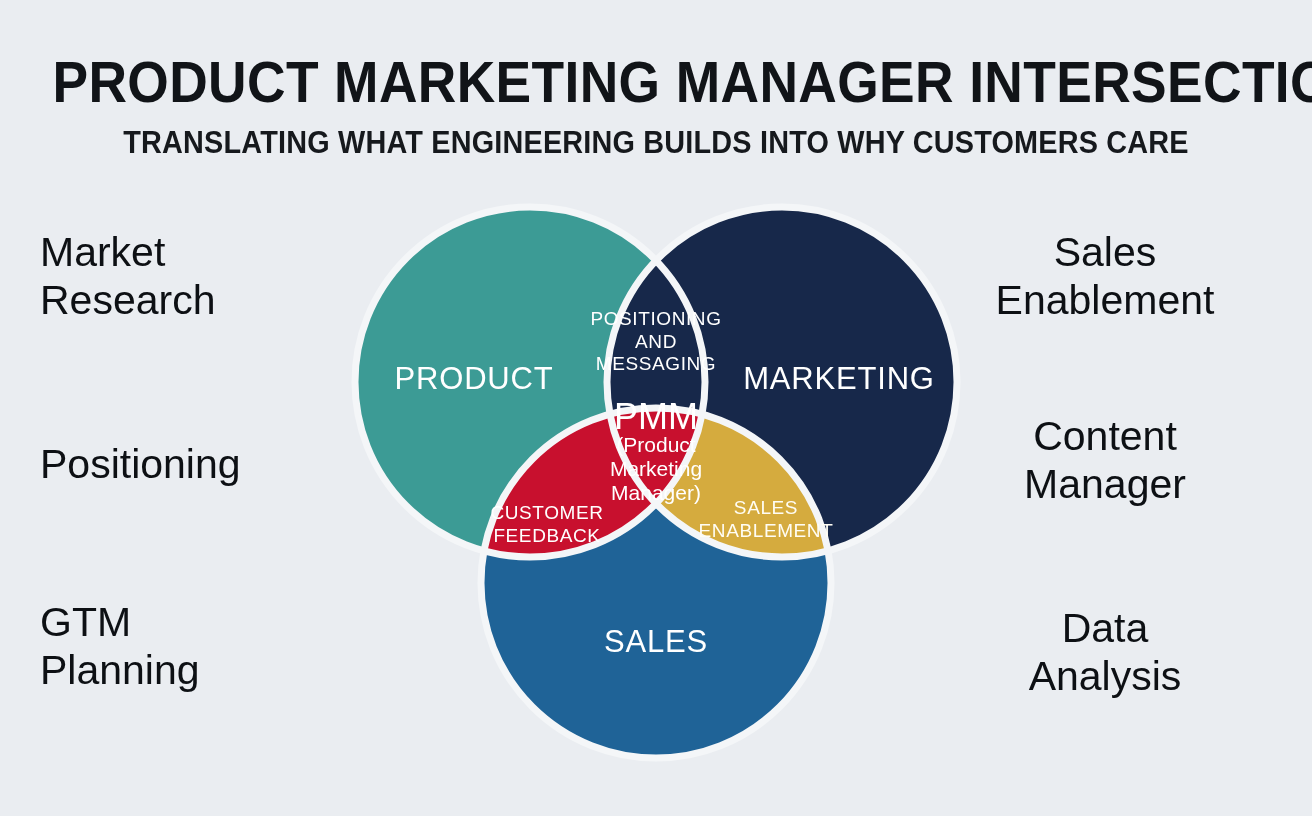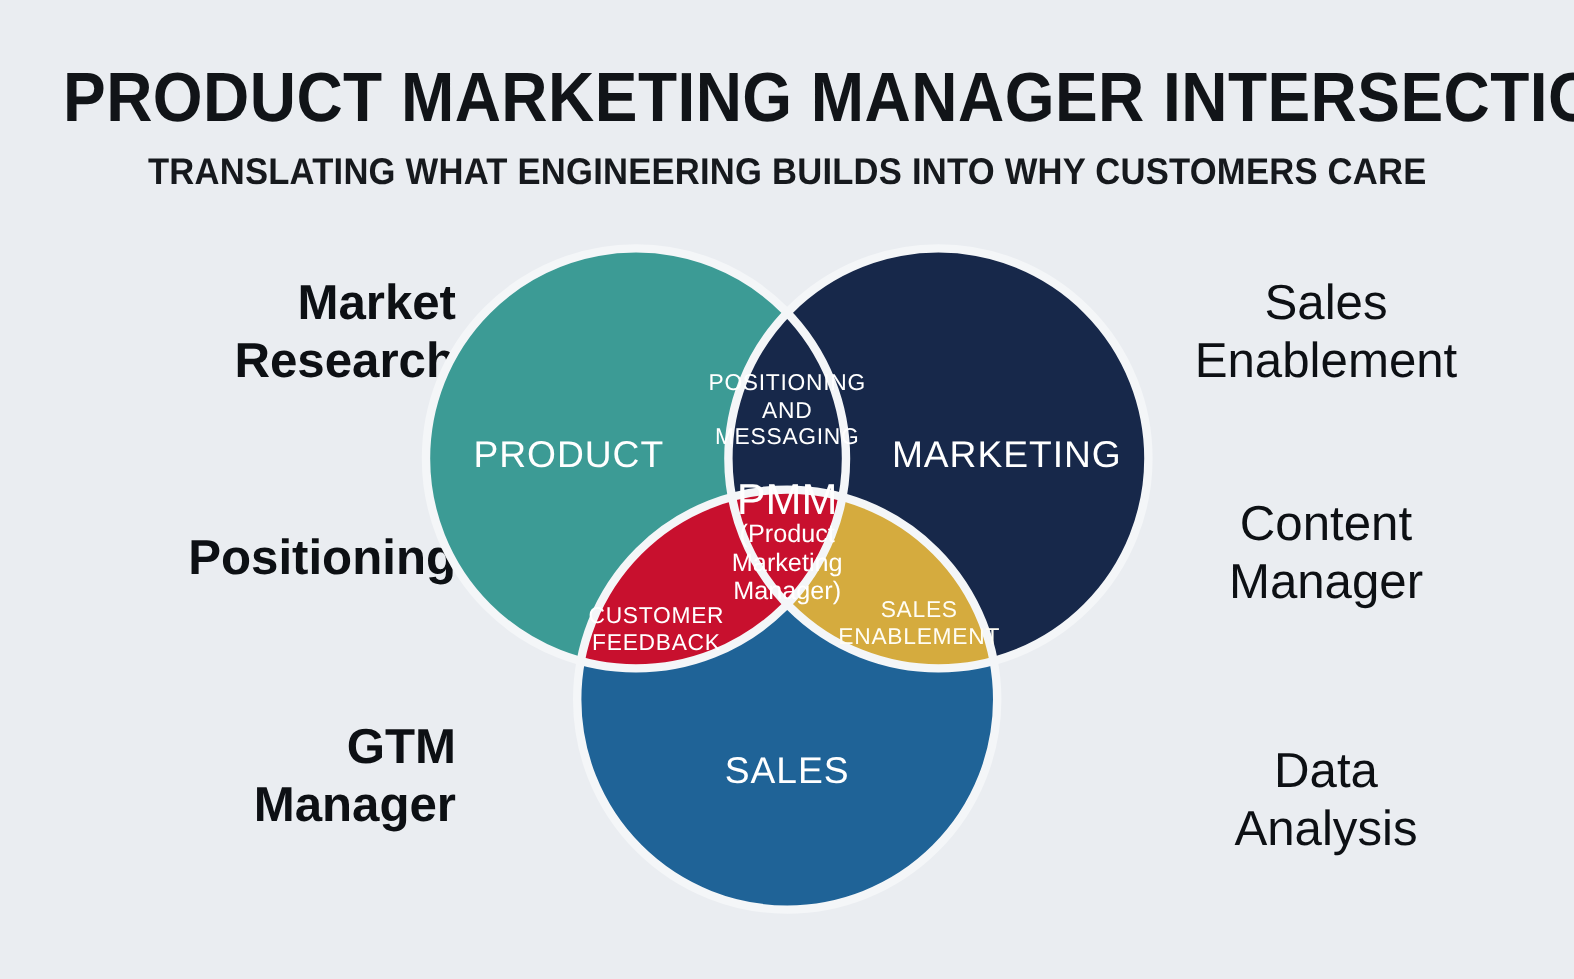--- a/index.html
+++ b/index.html
@@ -58,29 +58,29 @@
   
   .side-label {
     position: absolute;
     color: #0d1014;
     font-size: 41px;
     font-weight: 400;
     line-height: 1.18;
     text-align: center;
     white-space: pre-line;
   }
-  .side-label.left  { text-align: right; font-weight: bold; }
+  .side-label.left  { text-align: left; }
   .side-label.right { text-align: center; }
 
   #label-market-research   { left: 40px;   top: 228px; width: 340px; }
   #label-positioning       { left: 40px;   top: 440px; width: 340px; }
   #label-gtm-planning      { left: 40px;   top: 598px; width: 340px; }
   #label-sales-enablement  { left: 935px;  top: 228px; width: 340px; }
   #label-content-strategy  { left: 935px;  top: 412px; width: 340px; }
-  #label-data-analysis     { left: 935px;  top: 618px; width: 340px; text-align: center; }
+  #label-data-analysis     { left: 935px;  top: 604px; width: 340px; text-align: center; }
 
   
   #venn {
     position: absolute;
     left: 0;
     top: 0;
     width: 1312px;
     height: 816px;
   }
   .venn-text {
@@ -102,21 +102,21 @@
 
   <div class="header">
     <h1 class="title">PRODUCT MARKETING MANAGER INTERSECTION</h1>
     <div class="subtitle">TRANSLATING WHAT ENGINEERING BUILDS INTO WHY CUSTOMERS CARE</div>
   </div>
 
   <div class="side-label left" id="label-market-research">Market
 Research</div>
   <div class="side-label left" id="label-positioning">Positioning</div>
   <div class="side-label left" id="label-gtm-planning">GTM
-Manager</div>
+Planning</div>
 
   <div class="side-label right" id="label-sales-enablement">Sales
 Enablement</div>
   <div class="side-label right" id="label-content-strategy">Content
 Manager</div>
   <div class="side-label right" id="label-data-analysis">Data
 Analysis</div>
 
   <svg id="venn" viewBox="0 0 1312 816">
     <defs>

